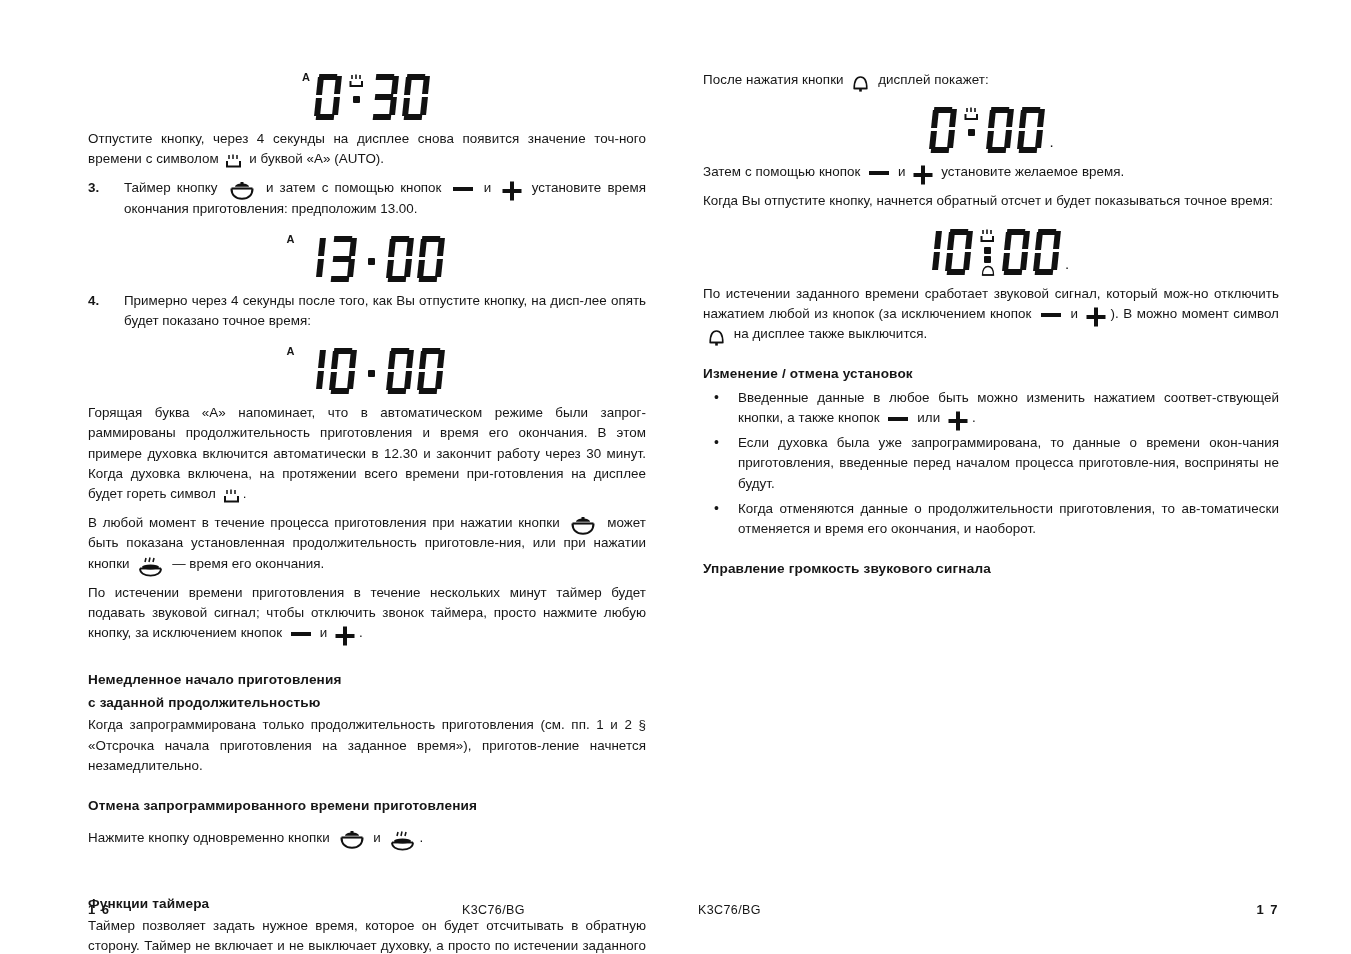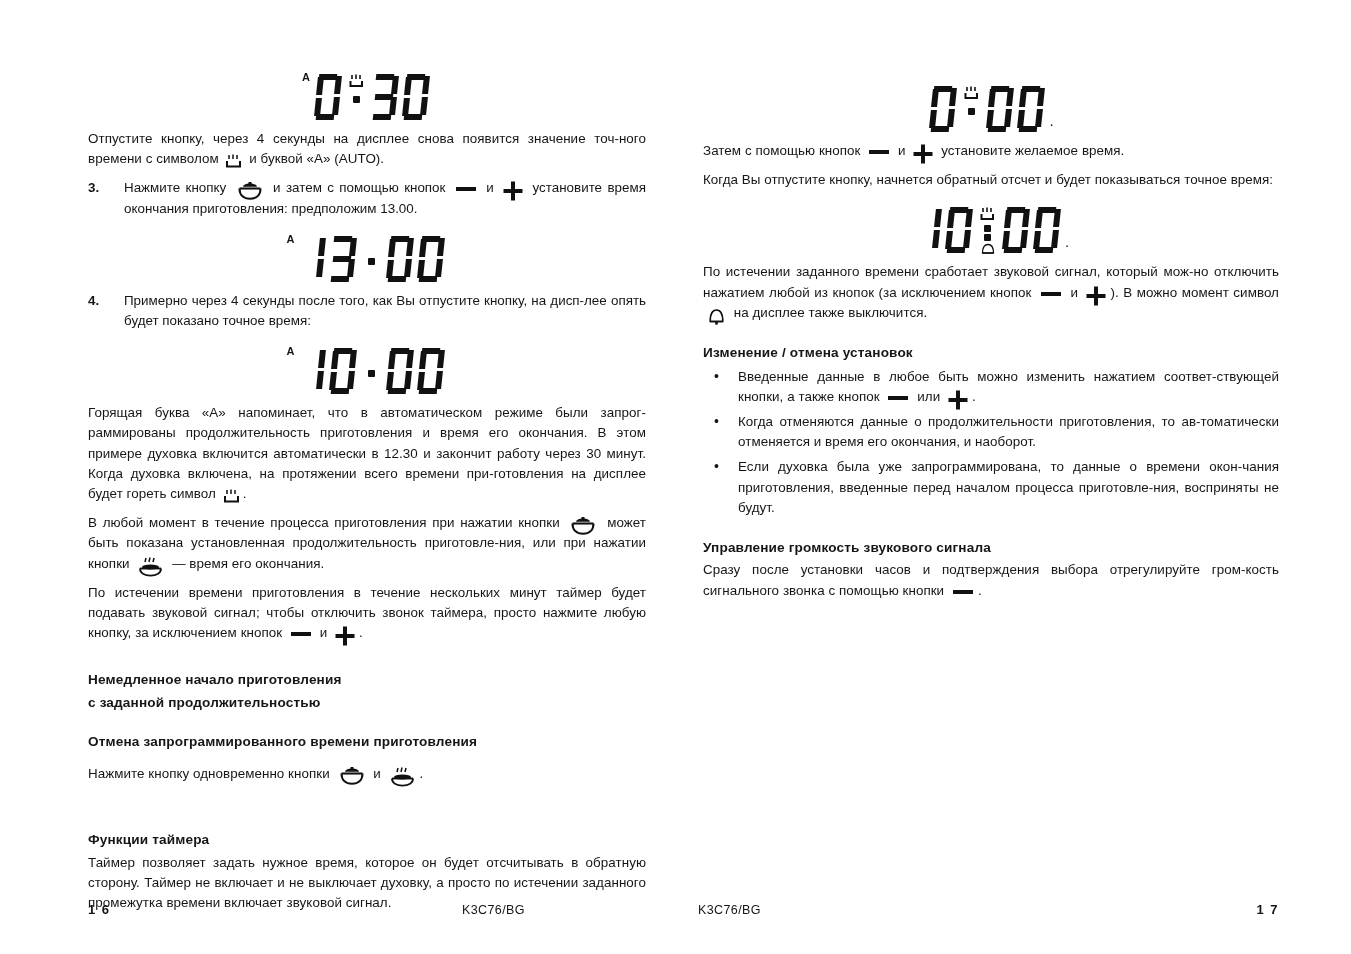--- a/index.html
+++ b/index.html
@@ -253,21 +253,21 @@
           <path d="M12 1 L12 5" stroke="#111" stroke-width="1.5"></path>
           <path d="M2 7 L2 12.5 L15 12.5 L15 7" stroke="#111" stroke-width="2" fill="none"></path>
         </svg>
       </span>
       <span>и буквой «A» (AUTO).</span>
     </p>
 
     <div class="step sp-top-sm">
       <div class="step-num">3.</div>
       <div class="step-body">
-        <span>Нажмите кнопку</span>
+        <span>Таймер кнопку</span>
         <span class="ic ic-pot">
           <svg viewBox="0 0 26 18" width="26" height="18">
             <path d="M13 1.5 C9 1.5 6 3 6 4.8 L20 4.8 C20 3 17 1.5 13 1.5 Z" fill="#111"></path>
             <rect x="11.5" y="0" width="3" height="2.5" fill="#111"></rect>
             <path d="M2.5 6.5 C2.5 13 6.5 16.8 13 16.8 C19.5 16.8 23.5 13 23.5 6.5" stroke="#111" stroke-width="2.1" fill="none"></path>
             <path d="M2.5 6.5 L23.5 6.5" stroke="#111" stroke-width="2.1"></path>
           </svg>
         </span>
         <span>и затем с помощью кнопок</span>
         <span class="ic ic-minus">
@@ -411,20 +411,21 @@
       <span class="ic ic-plus">
         <svg viewBox="0 0 20 20" width="20" height="20">
           <rect x="0.5" y="8" width="19" height="4" fill="#111"></rect>
           <rect x="8" y="0.5" width="4" height="19" fill="#111"></rect>
         </svg>
       </span><span>.</span>
     </p>
 
     <h3 class="sp-top-lg">Немедленное начало приготовления</h3>
     <h3>с заданной продолжительностью</h3>
+    <p class="para">Когда запрограммирована только продолжительность приготовления (см. пп. 1 и 2 § «Отсрочка начала приготовления на заданное время»), приготов-ление начнется незамедлительно.</p>
 
     <h3 class="sp-top-md">Отмена запрограммированного времени приготовления</h3>
     <p class="para nojust sp-top-sm">
       <span>Нажмите кнопку одновременно кнопки</span>
       <span class="ic ic-pot">
         <svg viewBox="0 0 26 18" width="26" height="18">
           <path d="M13 1.5 C9 1.5 6 3 6 4.8 L20 4.8 C20 3 17 1.5 13 1.5 Z" fill="#111"></path>
           <rect x="11.5" y="0" width="3" height="2.5" fill="#111"></rect>
           <path d="M2.5 6.5 C2.5 13 6.5 16.8 13 16.8 C19.5 16.8 23.5 13 23.5 6.5" stroke="#111" stroke-width="2.1" fill="none"></path>
           <path d="M2.5 6.5 L23.5 6.5" stroke="#111" stroke-width="2.1"></path>
@@ -445,20 +446,31 @@
 
     <h3 class="sp-top-xl">Функции таймера</h3>
     <p class="para">Таймер позволяет задать нужное время, которое он будет отсчитывать в обратную сторону. Таймер не включает и не выключает духовку, а просто по истечении заданного промежутка времени включает звуковой сигнал.</p>
 
     <div class="footer footer-left">1 6</div>
     <div class="footer footer-code-l">K3C76/BG</div>
   </div>
 
   <div class="col col-right">
 
+    <p class="para nojust">
+      <span>После нажатия кнопки</span>
+      <span class="ic ic-bell">
+        <svg viewBox="0 0 17 20" width="17" height="20">
+          <path d="M2.2 15.5 C2.2 8 4.4 4 8.5 4 C12.6 4 14.8 8 14.8 15.5 Z" stroke="#111" stroke-width="1.6" fill="none"></path>
+          <path d="M2.2 15.5 L14.8 15.5" stroke="#111" stroke-width="1.6"></path>
+          <rect x="7.2" y="16" width="2.6" height="2.6" fill="#111"></rect>
+        </svg>
+      </span>
+      <span>дисплей покажет:</span>
+    </p>
 
     <div class="lcd">
       <div class="lcd-inner">
         <span class="digit">
           <i class="seg-a"></i>
             <i class="seg-b"></i>
             <i class="seg-c"></i>
             <i class="seg-d"></i>
             <i class="seg-e"></i>
             <i class="seg-f"></i>
@@ -594,31 +606,23 @@
             </svg>
         </span>
         <span>или</span>
         <span class="ic ic-plus">
           <svg viewBox="0 0 20 20" width="20" height="20">
             <rect x="0.5" y="8" width="19" height="4" fill="#111"></rect>
             <rect x="8" y="0.5" width="4" height="19" fill="#111"></rect>
           </svg>
         </span><span>.</span>
       </li>
+      <li>Если духовка была уже запрограммирована, то данные о времени окон-чания приготовления, введенные перед началом процесса приготовле-ния, восприняты не будут.</li>
       <li>Когда отменяются данные о продолжительности приготовления, то ав-томатически отменяется и время его окончания, и наоборот.</li>
-      <li>Если духовка была уже запрограммирована, то данные о времени окон-чания приготовления, введенные перед началом процесса приготовле-ния, восприняты не будут.</li>
     </ul>
 
     <h3 class="sp-top-md">Управление громкость звукового сигнала</h3>
-    <p class="para">
-      <span>Сразу после установки часов и подтверждения выбора отрегулируйте гром-кость сигнального звонка с помощью кнопки</span>
-      <span class="ic ic-minus">
-        <svg viewBox="0 0 22 14" width="22" height="14">
-            <rect x="1" y="5" width="20" height="4" fill="#111"></rect>
-          </svg>
-      </span><span>.</span>
-    </p>
 
     <div class="footer footer-code-r">K3C76/BG</div>
     <div class="footer footer-right">1 7</div>
   </div>
 
 </div>
 
 </body></html>

